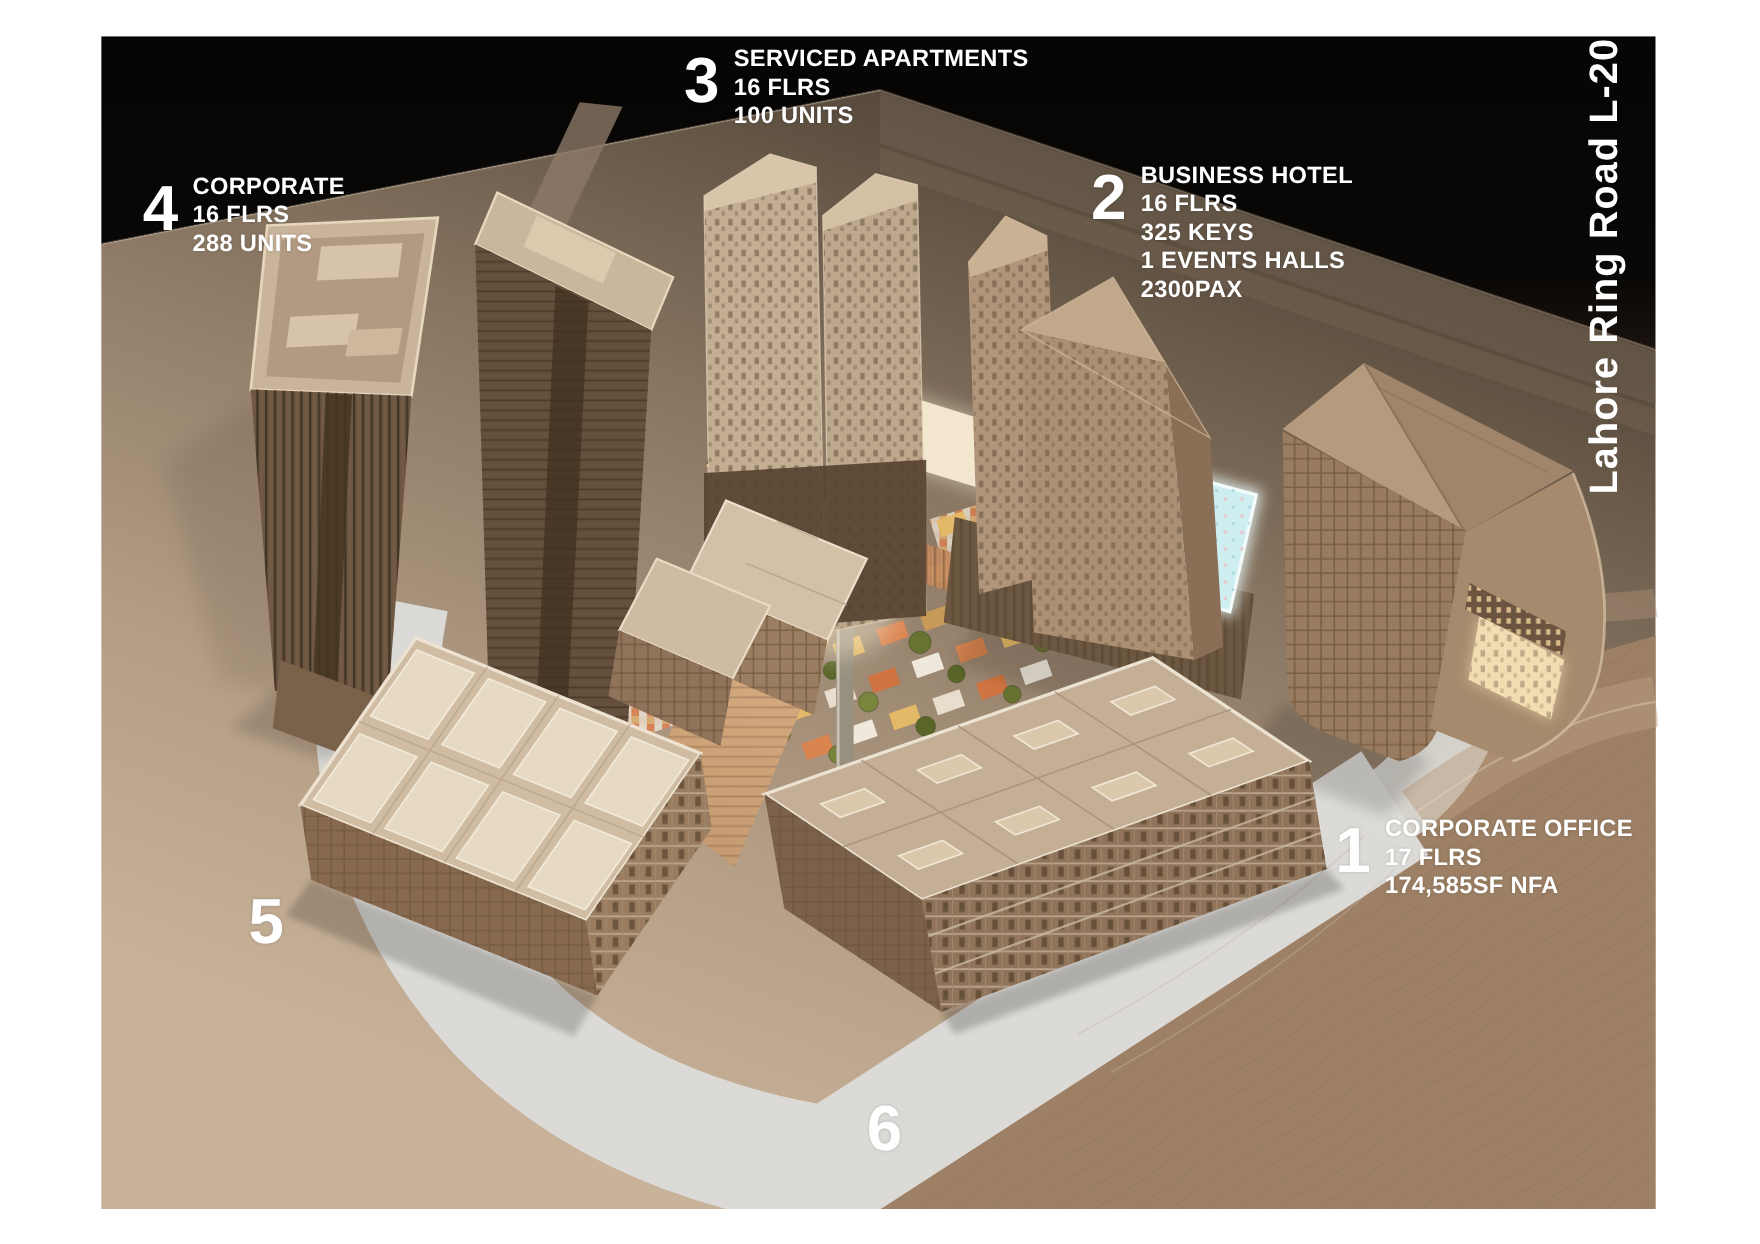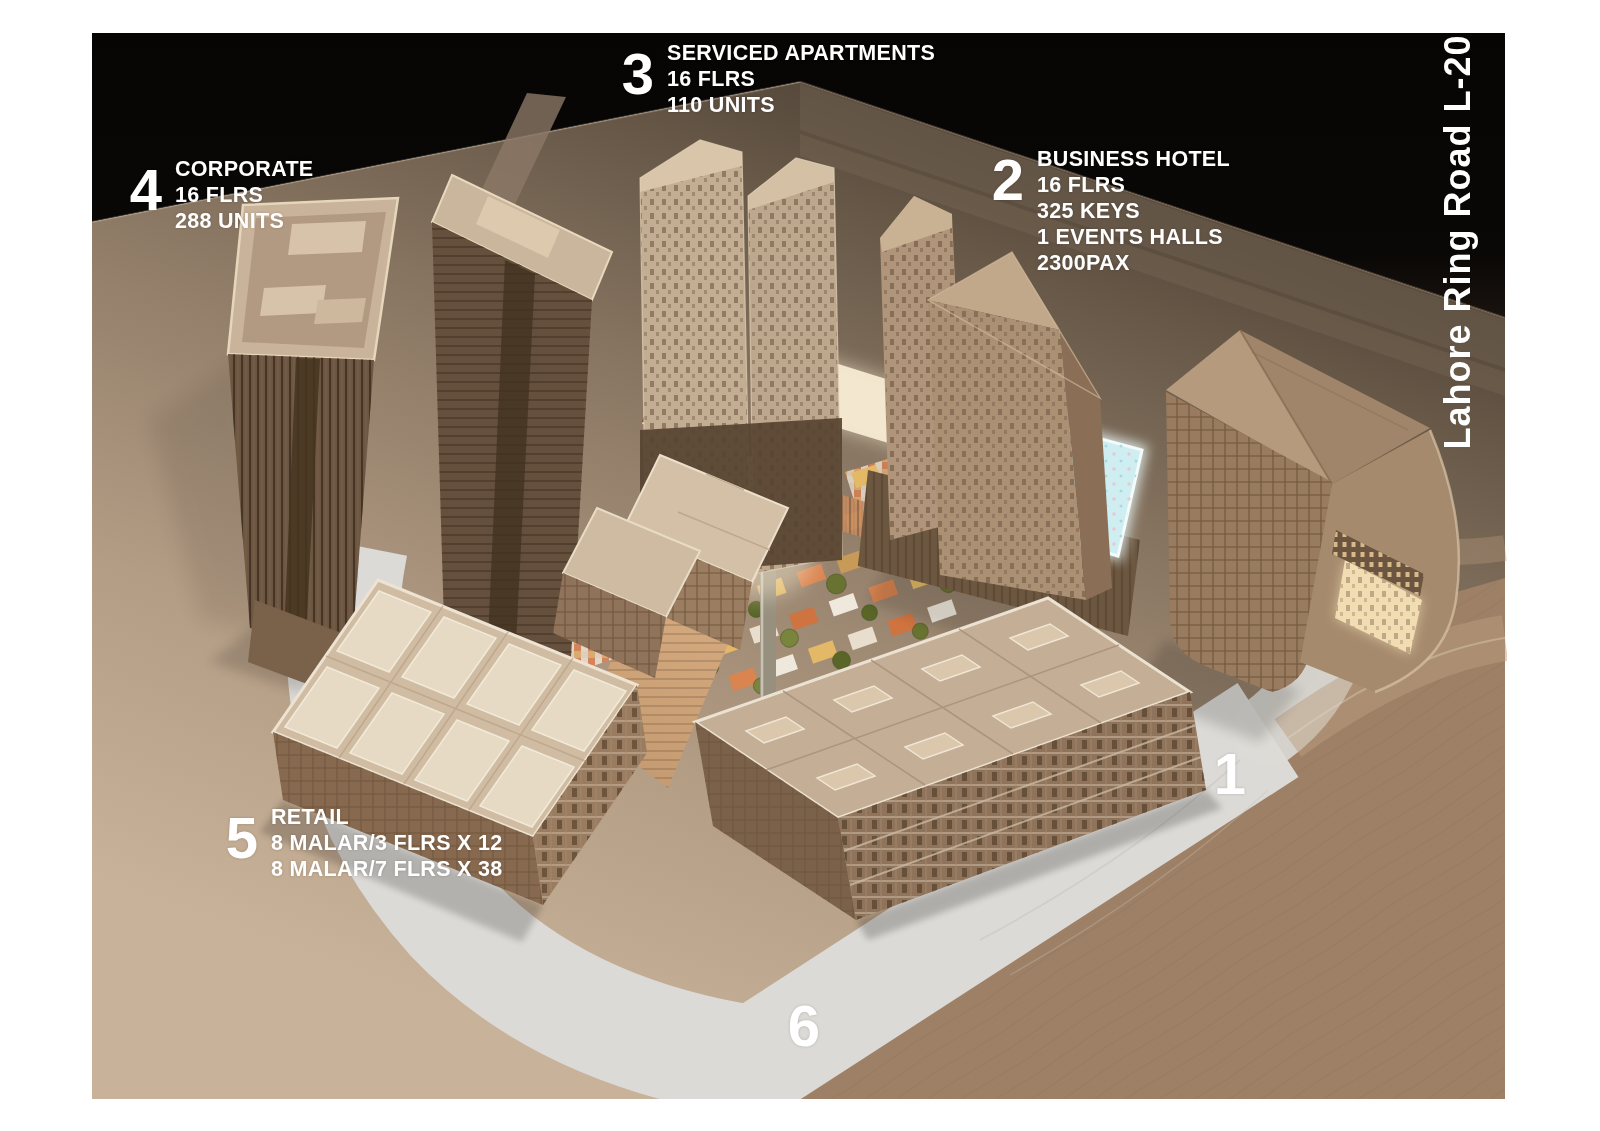--- a/index.html
+++ b/index.html
@@ -358,57 +358,57 @@
       <polygon points="838,818 1190,692 1206,790 856,920" fill="url(#winGrid)" opacity="0.95"></polygon>
       <path d="M844,851 L1196,725 M850,885 L1201,757" stroke="#c9b8a2" stroke-width="2" opacity="0.8"></path>
       <polygon points="695,722 838,818 856,920 713,826" fill="#7b614a"></polygon>
       <polygon points="695,722 838,818 856,920 713,826" fill="url(#grid)" opacity="0.7"></polygon>
     </g>
   </g>
 </svg>
 
 <div class="label label-1">
   <span class="num">1</span>
+  <div class="ltext">
+    <div class="ltitle">CORPORATE OFFICE</div>
+    <div class="lline">17 FLRS</div>
+    <div class="lline">174,585SF NFA</div>
+  </div>
 </div>
 
 <div class="label label-2">
   <span class="num">2</span>
   <div class="ltext">
     <div class="ltitle">BUSINESS HOTEL</div>
     <div class="lline">16 FLRS</div>
     <div class="lline">325 KEYS</div>
     <div class="lline">1 EVENTS HALLS</div>
     <div class="lline">2300PAX</div>
   </div>
 </div>
 
 <div class="label label-3">
   <span class="num">3</span>
   <div class="ltext">
     <div class="ltitle">SERVICED APARTMENTS</div>
     <div class="lline">16 FLRS</div>
-    <div class="lline">110 UNITS</div>
+    <div class="lline">100 UNITS</div>
   </div>
 </div>
 
 <div class="label label-4">
   <span class="num">4</span>
   <div class="ltext">
     <div class="ltitle">CORPORATE</div>
     <div class="lline">16 FLRS</div>
     <div class="lline">288 UNITS</div>
   </div>
 </div>
 
 <div class="label label-5">
   <span class="num">5</span>
-  <div class="ltext">
-    <div class="ltitle">RETAIL</div>
-    <div class="lline">8 MALAR/3 FLRS X 12</div>
-    <div class="lline">8 MALAR/7 FLRS X 38</div>
-  </div>
 </div>
 
 <div class="label label-6">
   <span class="num">6</span>
 </div>
 
 <div class="roadlabel">Lahore Ring Road L-20</div>
 
 </body></html>

